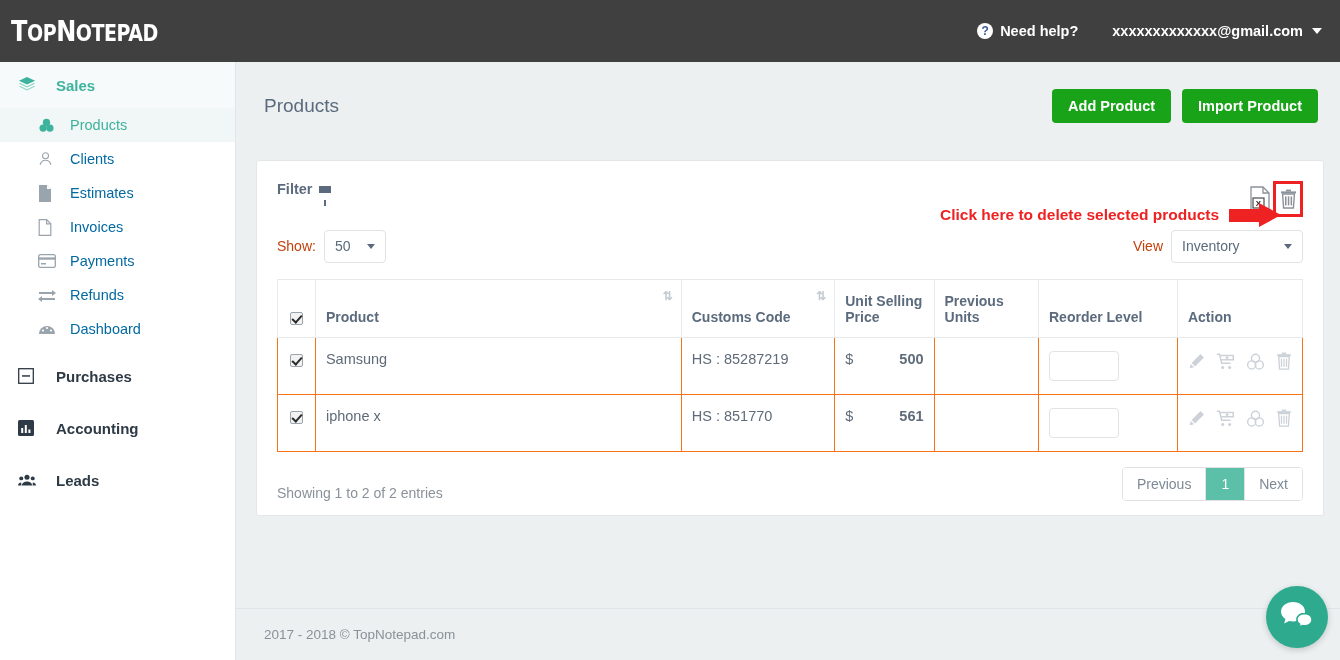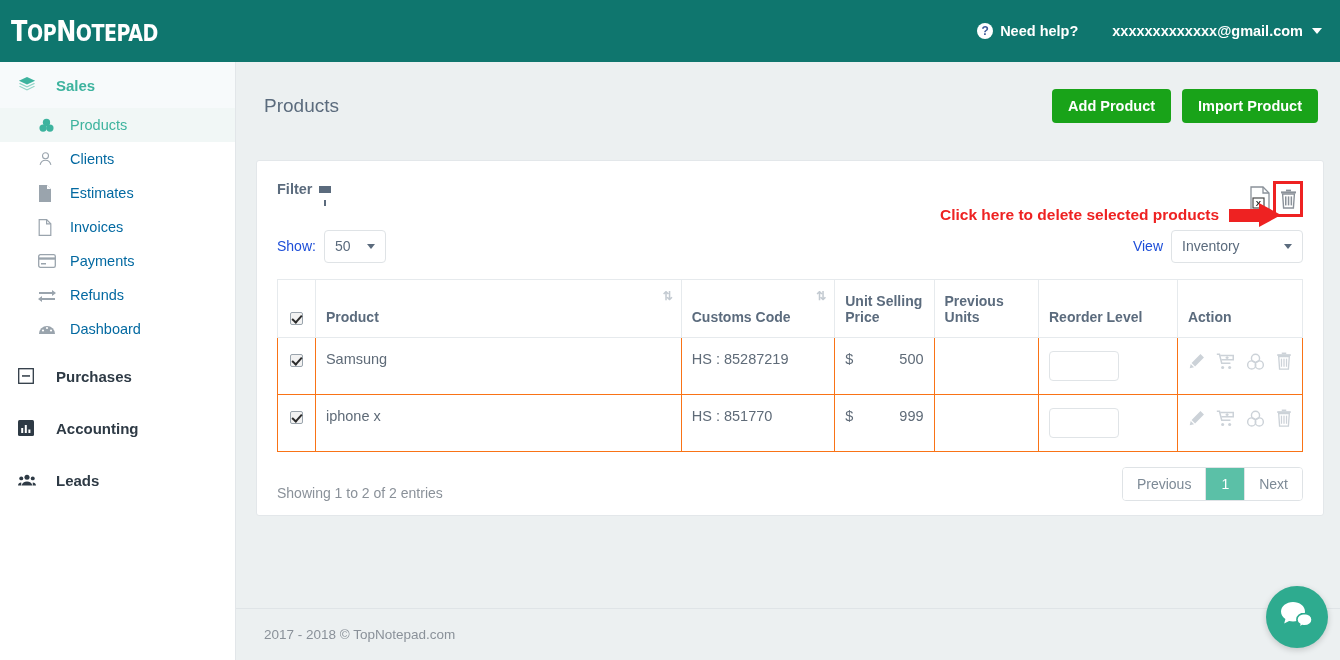--- a/index.html
+++ b/index.html
@@ -7,21 +7,21 @@
     width: 1340px; height: 660px;
     font-family: "Liberation Sans", sans-serif;
     background: #ecf0f1;
     overflow: hidden;
   }
 
   
   .topbar {
     position: absolute; top: 0; left: 0;
     width: 1340px; height: 62px;
-    background: #0f766e;
+    background: #404040;
     display: flex; align-items: center;
   }
   .logo {
     width: 236px; padding-left: 12px;
     color: #ffffff;
     font-size: 29px;
     font-weight: bold;
     letter-spacing: -0.5px;
     font-family: "DejaVu Sans Condensed", "Liberation Sans Narrow", "Liberation Sans", sans-serif;
     transform: scaleX(0.92);
@@ -211,21 +211,21 @@
     border-bottom: 12px solid transparent;
     border-left: 22px solid #ee2222;
   }
 
   
   .ctrl-row {
     display: flex; align-items: center;
     margin-top: 18px;
     height: 34px;
   }
-  .ctrl-label { font-size: 14px; color: #1d4ed8; margin-right: 8px; }
+  .ctrl-label { font-size: 14px; color: #c2410c; margin-right: 8px; }
   .select-box {
     border: 1px solid #dfe3e6;
     border-radius: 4px;
     height: 33px;
     display: flex; align-items: center;
     padding: 0 10px;
     font-size: 14px; color: #5b6b7d;
     background: #ffffff;
     cursor: pointer;
     justify-content: space-between;
@@ -293,21 +293,21 @@
   .cb::after {
     content: "";
     position: absolute; left: 3px; top: 0px;
     width: 4px; height: 8px;
     border: solid #2b2b2b;
     border-width: 0 2px 2px 0;
     transform: rotate(42deg);
   }
   .price-cell { position: relative; }
   .price-cur { position: absolute; left: 10px; top: 13px; }
-  .price-val { display: block; text-align: right; }
+  .price-val { display: block; text-align: right; font-weight: bold; }
   .reorder-input {
     width: 70px; height: 30px;
     border: 1px solid #e0e4e7;
     border-radius: 4px;
     background: #ffffff;
   }
   .action-icons {
     display: flex; align-items: center; gap: 11px;
     color: #ccd2d8;
     padding-top: 1px;
@@ -657,21 +657,21 @@
         </tr>
 
         <tr>
           <td class="col-check">
             <span class="cb"></span>
           </td>
           <td class="col-prod">iphone x</td>
           <td class="col-code">HS : 851770</td>
           <td class="col-price price-cell">
             <span class="price-cur">$</span>
-            <span class="price-val">999</span>
+            <span class="price-val">561</span>
           </td>
           <td class="col-units"></td>
           <td class="col-reord">
             <input class="reorder-input" type="text" style="">
           </td>
           <td class="col-action">
             <div class="action-icons">
               <span>
                 <svg width="17" height="17" viewBox="0 0 18 18">
                     <path fill="#ccd2d8" d="M13.2 1.1l3.7 3.7-9.4 9.4-3.7-3.7 9.4-9.4z"></path>

